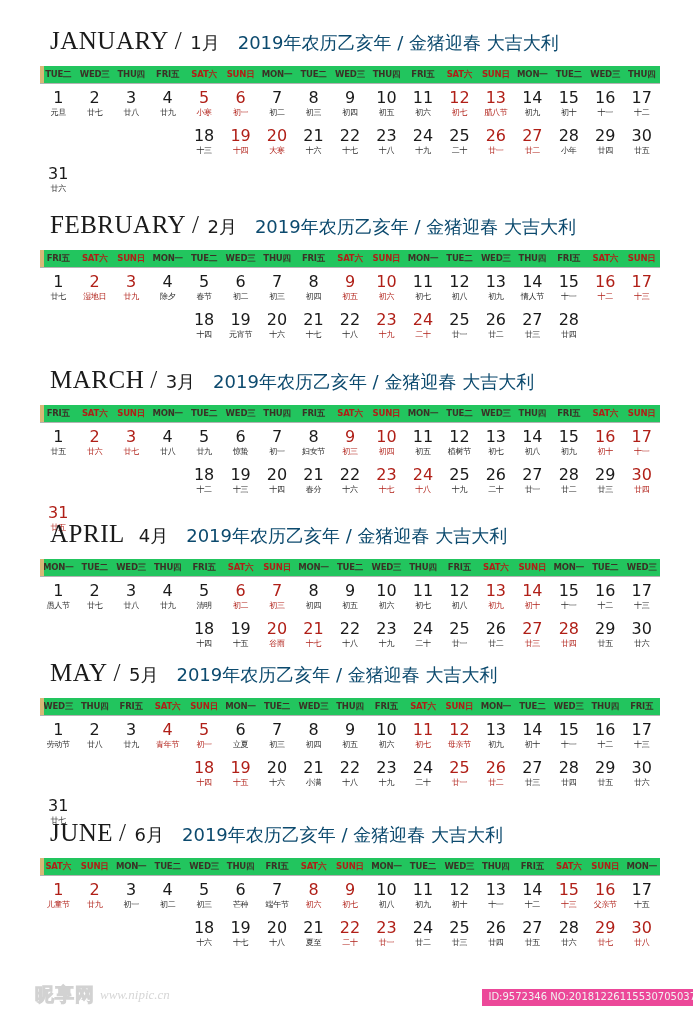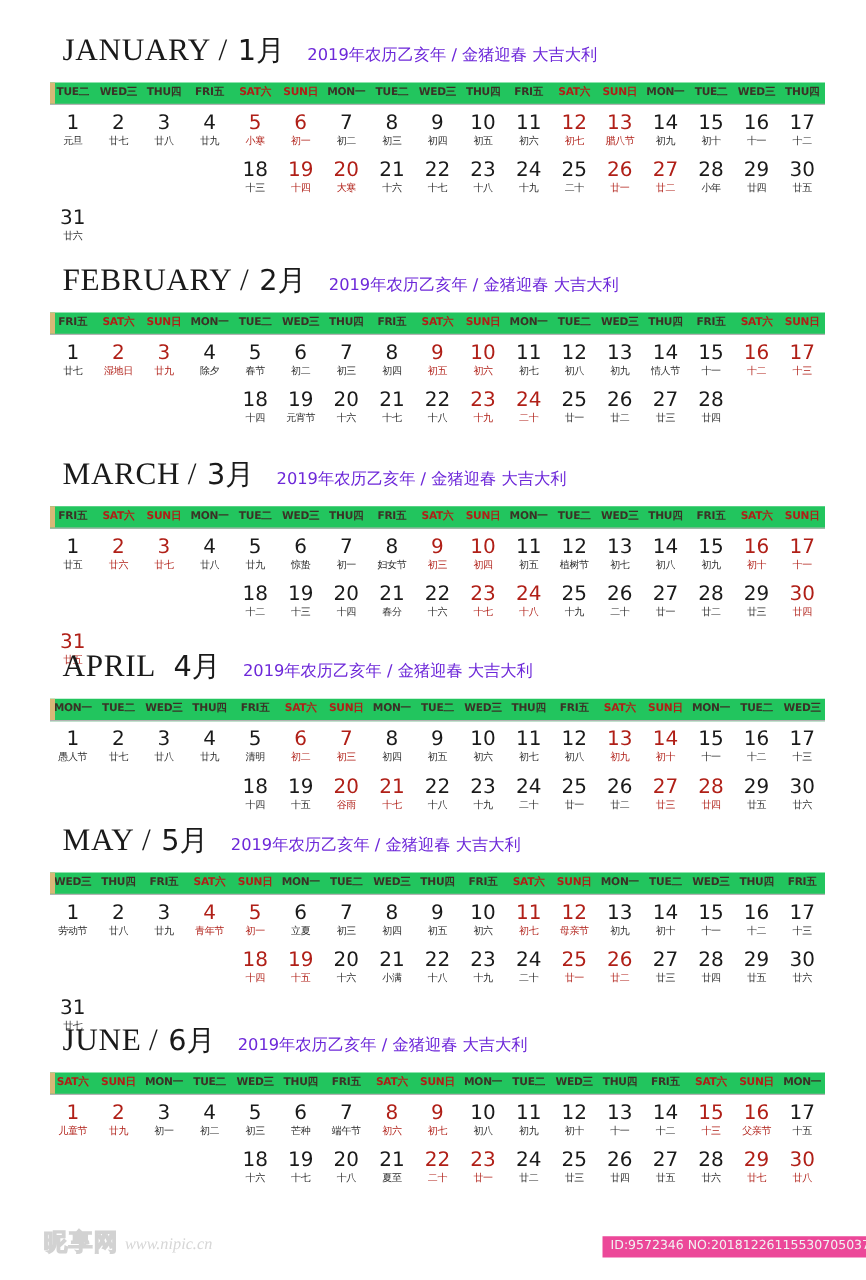--- a/index.html
+++ b/index.html
@@ -39,30 +39,30 @@
   .month-name {
     font-family: "Liberation Serif", "DejaVu Serif", serif;
     font-size: 25px;
     letter-spacing: 0.5px;
     color: #1a1a1a;
     white-space: nowrap;
     line-height: 1;
   }
   .month-cn {
     font-family: "DejaVu Sans", "Liberation Sans", sans-serif;
-    font-size: 23px;
+    font-size: 18px;
     color: #1a1a1a;
     white-space: nowrap;
     line-height: 1;
     margin-left: 2px;
   }
   .month-sub {
     font-family: "DejaVu Sans", "Liberation Sans", sans-serif;
-    font-size: 13px;
-    color: #6d28d9;
+    font-size: 18px;
+    color: #0c4a6e;
     white-space: nowrap;
     line-height: 1;
   }
 
   
   .dow-bar {
     position: relative;
     margin-left: 40px;
     width: 620px;
     height: 18px;

